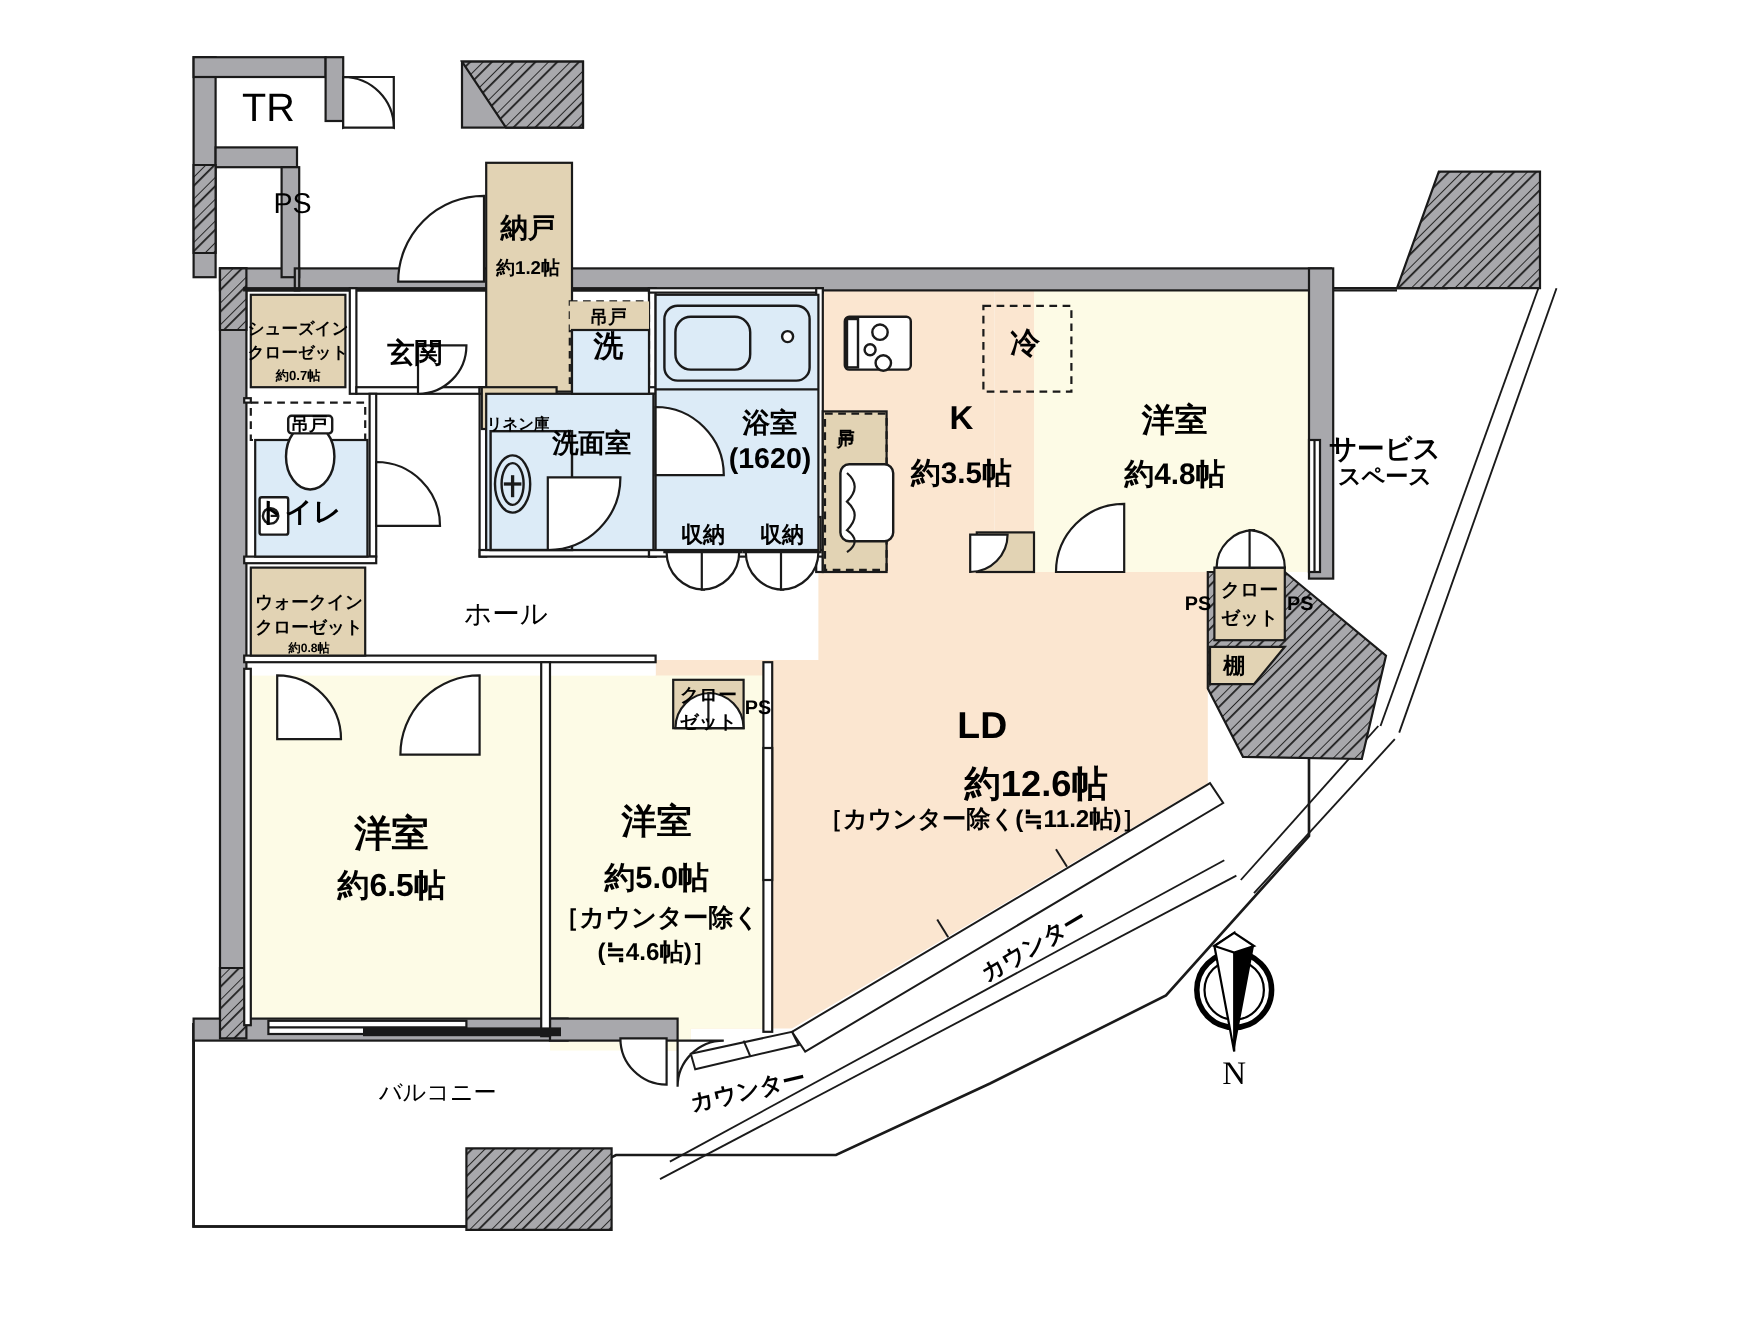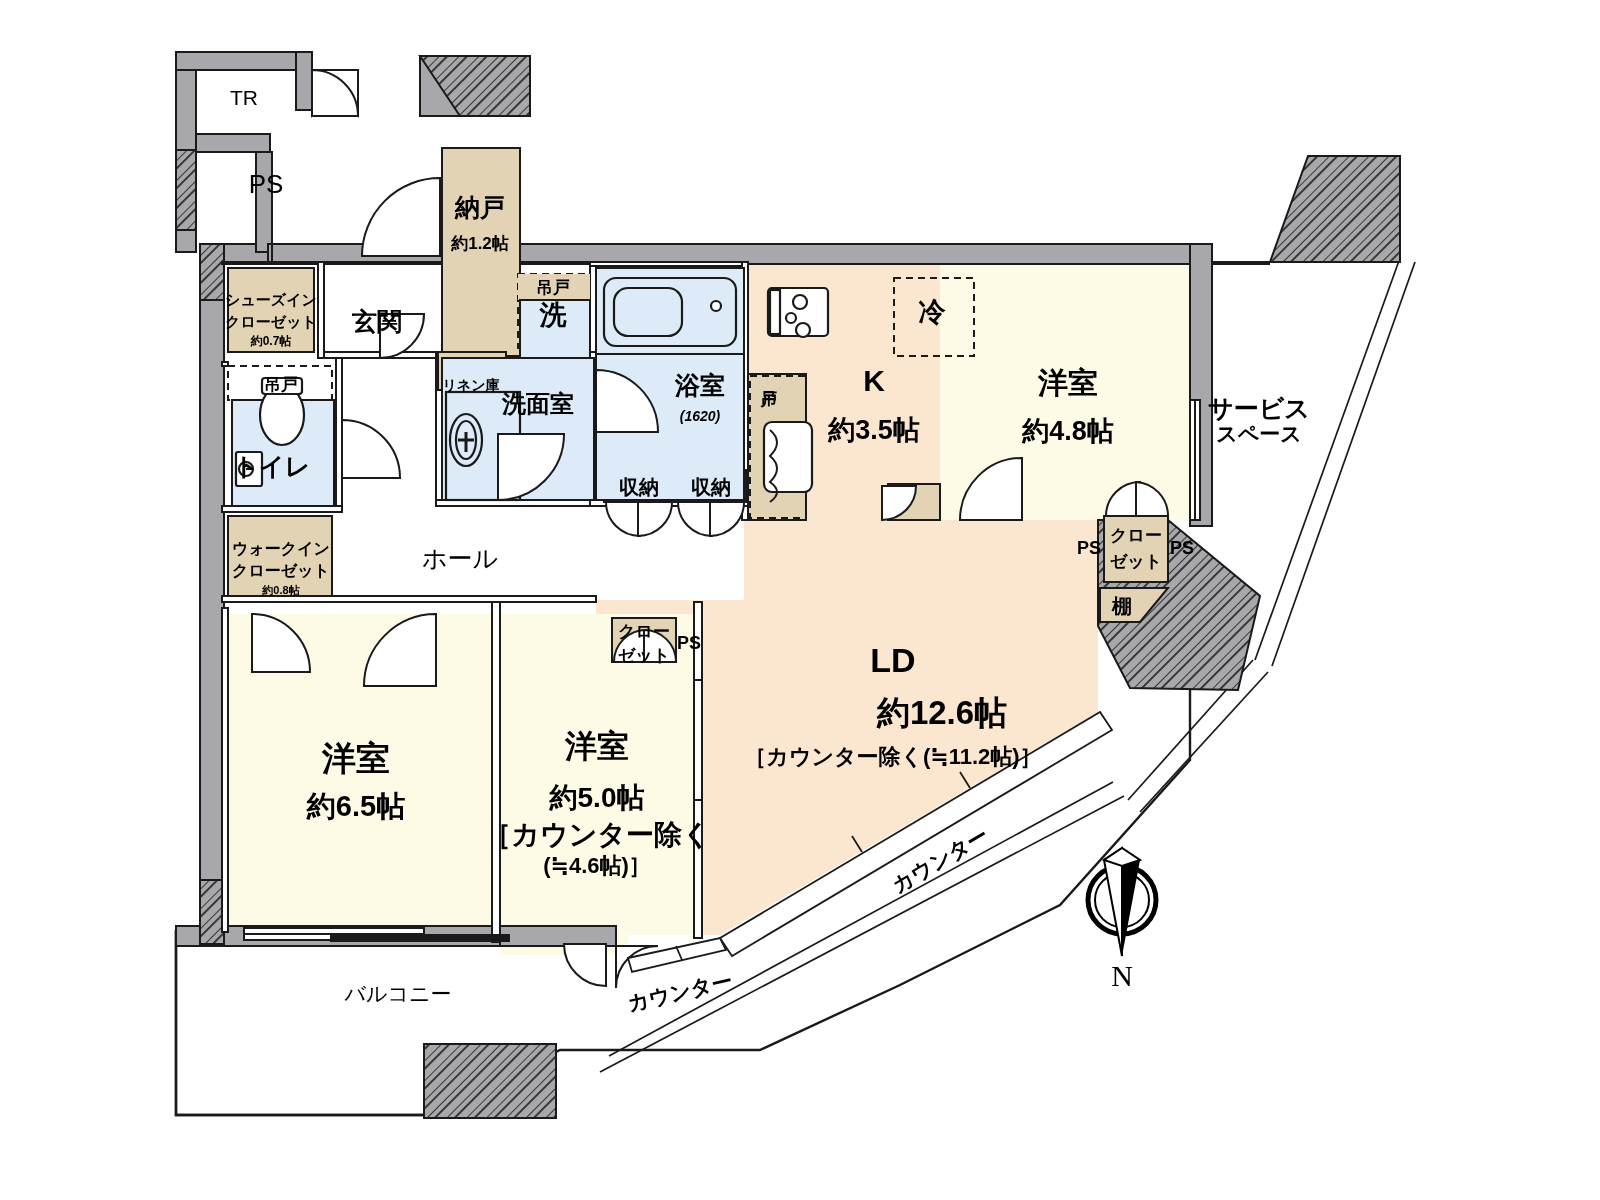--- a/index.html
+++ b/index.html
@@ -226,21 +226,21 @@
 
   <g transform="translate(1122,900)">
     <circle cx="0" cy="0" r="34" fill="none" stroke="#000" stroke-width="5"></circle>
     <circle cx="0" cy="0" r="27" fill="none" stroke="#000" stroke-width="2"></circle>
     <polygon points="0,-52 18,-40 0,56" fill="#000"></polygon>
     <polygon points="0,-52 -18,-40 0,56" fill="#fff" stroke="#000" stroke-width="2"></polygon>
     <polygon points="0,-52 -18,-40 0,-34 18,-40" fill="#fff" stroke="#000" stroke-width="2"></polygon>
   </g>
 </svg>
 
-<div class="lbl ctr" style="left:244px;top:98px;font-size:21px;">TR</div>
+<div class="lbl ctr" style="left:244px;top:98px;font-size:36px;">TR</div>
 <div class="lbl ctr" style="left:266px;top:185px;font-size:26px;">PS</div>
 
 <div class="lbl ctr" style="left:480px;top:207px;font-size:25px;font-weight:bold;">納戸</div>
 <div class="lbl ctr" style="left:480px;top:244px;font-size:17px;font-weight:bold;">約1.2帖</div>
 
 <div class="lbl ctr" style="left:377px;top:321px;font-size:25px;font-weight:bold;">玄関</div>
 
 <div class="lbl ctr" style="left:271px;top:300px;font-size:15px;font-weight:bold;">シューズイン</div>
 <div class="lbl ctr" style="left:271px;top:322px;font-size:15px;font-weight:bold;">クローゼット</div>
 <div class="lbl ctr" style="left:271px;top:342px;font-size:12px;font-weight:bold;">約0.7帖</div>
@@ -254,21 +254,21 @@
 
 <div class="lbl ctr" style="left:460px;top:558px;font-size:25px;font-weight:normal;">ホール</div>
 
 <div class="lbl ctr" style="left:553px;top:288px;font-size:17px;font-weight:bold;">吊戸</div>
 <div class="lbl ctr" style="left:553px;top:315px;font-size:27px;font-weight:bold;">洗</div>
 
 <div class="lbl ctr" style="left:471px;top:370px;font-size:14px;font-weight:bold;margin-top:16px;">リネン庫</div>
 <div class="lbl ctr" style="left:538px;top:404px;font-size:24px;font-weight:bold;">洗面室</div>
 
 <div class="lbl ctr" style="left:700px;top:385px;font-size:25px;font-weight:bold;">浴室</div>
-<div class="lbl ctr" style="left:700px;top:417px;font-size:14px;font-weight:bold;font-style:italic;">(1620)</div>
+<div class="lbl ctr" style="left:700px;top:417px;font-size:26px;font-weight:bold;">(1620)</div>
 
 <div class="lbl ctr" style="left:639px;top:487px;font-size:20px;font-weight:bold;">収納</div>
 <div class="lbl ctr" style="left:711px;top:487px;font-size:20px;font-weight:bold;">収納</div>
 
 <div class="lbl" style="left:769px;top:378px;font-size:17px;font-weight:bold;writing-mode:vertical-rl;transform:translate(-50%,0);">吊戸</div>
 
 <div class="lbl ctr" style="left:874px;top:381px;font-size:30px;font-weight:bold;">K</div>
 <div class="lbl ctr" style="left:874px;top:430px;font-size:27px;font-weight:bold;">約3.5帖</div>
 <div class="lbl ctr" style="left:932px;top:312px;font-size:27px;font-weight:bold;">冷</div>
 
@@ -279,28 +279,28 @@
 <div class="lbl ctr" style="left:1259px;top:434px;font-size:21px;font-weight:bold;">スペース</div>
 
 <div class="lbl ctr" style="left:1089px;top:549px;font-size:18px;font-weight:bold;line-height:0.95;">PS</div>
 <div class="lbl ctr" style="left:1136px;top:536px;font-size:17px;font-weight:bold;">クロー</div>
 <div class="lbl ctr" style="left:1136px;top:562px;font-size:17px;font-weight:bold;">ゼット</div>
 <div class="lbl ctr" style="left:1182px;top:549px;font-size:18px;font-weight:bold;line-height:0.95;">PS</div>
 <div class="lbl ctr" style="left:1122px;top:606px;font-size:20px;font-weight:bold;">棚</div>
 
 <div class="lbl ctr" style="left:893px;top:660px;font-size:34px;font-weight:bold;">LD</div>
 <div class="lbl ctr" style="left:942px;top:713px;font-size:33px;font-weight:bold;">約12.6帖</div>
-<div class="lbl ctr" style="left:893px;top:745px;font-size:22px;font-weight:bold;margin-top:12px;">［カウンター除く(≒11.2帖)］</div>
+<div class="lbl ctr" style="left:893px;top:745px;font-size:22px;font-weight:bold;">［カウンター除く(≒11.2帖)］</div>
 
 <div class="lbl ctr" style="left:356px;top:758px;font-size:34px;font-weight:bold;">洋室</div>
 <div class="lbl ctr" style="left:356px;top:806px;font-size:29px;font-weight:bold;">約6.5帖</div>
 
 <div class="lbl ctr" style="left:597px;top:747px;font-size:32px;font-weight:bold;">洋室</div>
 <div class="lbl ctr" style="left:597px;top:798px;font-size:28px;font-weight:bold;">約5.0帖</div>
-<div class="lbl ctr" style="left:597px;top:835px;font-size:28px;font-weight:bold;">［カウンター除く</div>
+<div class="lbl ctr" style="left:597px;top:835px;font-size:23px;font-weight:bold;">［カウンター除く</div>
 <div class="lbl ctr" style="left:597px;top:866px;font-size:22px;font-weight:bold;">(≒4.6帖)］</div>
 
 <div class="lbl ctr" style="left:644px;top:632px;font-size:17px;font-weight:bold;">クロー</div>
 <div class="lbl ctr" style="left:644px;top:656px;font-size:17px;font-weight:bold;">ゼット</div>
 <div class="lbl ctr" style="left:689px;top:644px;font-size:18px;font-weight:bold;line-height:0.95;">PS</div>
 
 <div class="lbl ctr" style="left:398px;top:994px;font-size:21px;font-weight:normal;">バルコニー</div>
 
 <div class="lbl" style="left:940px;top:860px;font-size:21px;font-weight:bold;transform:translate(-50%,-50%) rotate(-30.5deg);">カウンター</div>
 <div class="lbl" style="left:680px;top:992px;font-size:21px;font-weight:bold;transform:translate(-50%,-50%) rotate(-13deg);">カウンター</div>

